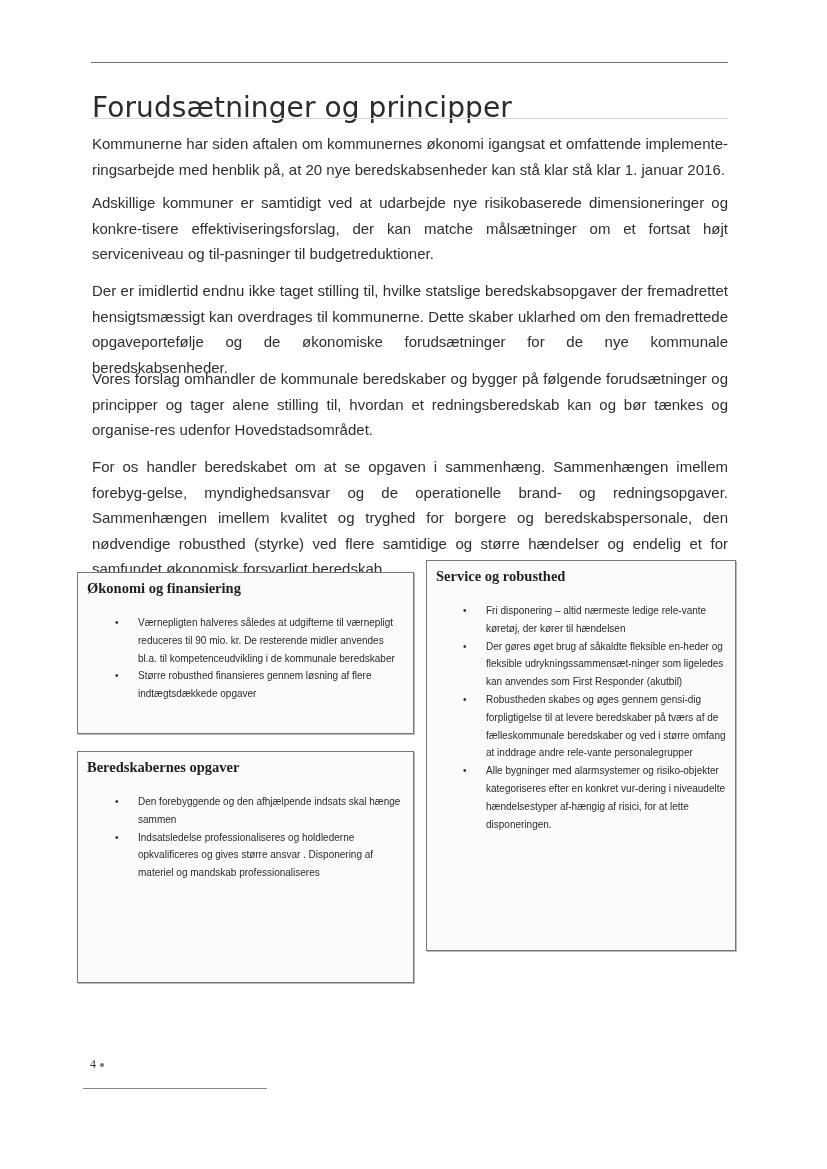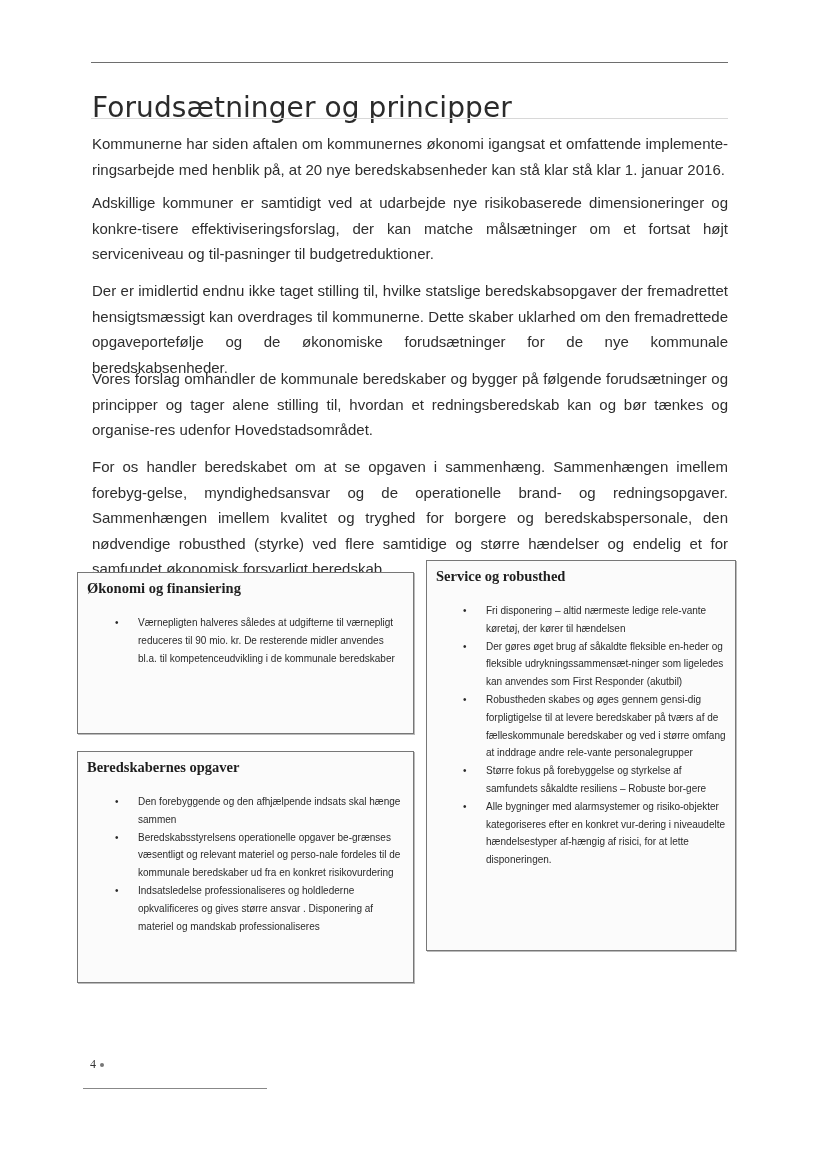--- a/index.html
+++ b/index.html
@@ -51,39 +51,38 @@
 <p class="para" style="top:131px;">Kommunerne har siden aftalen om kommunernes økonomi igangsat et omfattende implemente-ringsarbejde med henblik på, at 20 nye beredskabsenheder kan stå klar stå klar 1. januar 2016.</p>
 <p class="para" style="top:190px;">Adskillige kommuner er samtidigt ved at udarbejde nye risikobaserede dimensioneringer og konkre-tisere effektiviseringsforslag, der kan matche målsætninger om et fortsat højt serviceniveau og til-pasninger til budgetreduktioner.</p>
 <p class="para" style="top:278px;">Der er imidlertid endnu ikke taget stilling til, hvilke statslige beredskabsopgaver der fremadrettet hensigtsmæssigt kan overdrages til kommunerne. Dette skaber uklarhed om den fremadrettede opgaveportefølje og de økonomiske forudsætninger for de nye kommunale beredskabsenheder.</p>
 <p class="para" style="top:366px;">Vores forslag omhandler de kommunale beredskaber og bygger på følgende forudsætninger og principper og tager alene stilling til, hvordan et redningsberedskab kan og bør tænkes og organise-res udenfor Hovedstadsområdet.</p>
 <p class="para" style="top:454px;">For os handler beredskabet om at se opgaven i sammenhæng. Sammenhængen imellem forebyg-gelse, myndighedsansvar og de operationelle brand- og redningsopgaver. Sammenhængen imellem kvalitet og tryghed for borgere og beredskabspersonale, den nødvendige robusthed (styrke) ved flere samtidige og større hændelser og endelig et for samfundet økonomisk forsvarligt beredskab.</p>
 
 <div class="box" style="left:77px; top:572px; width:337px; height:162px;">
   <h2 class="box-title">Økonomi og finansiering</h2>
   <ul style="left:37px; top:41px; width:290px;">
     <li>Værnepligten halveres således at udgifterne til værnepligt reduceres til 90 mio. kr. De resterende midler anvendes bl.a. til kompetenceudvikling i de kommunale beredskaber</li>
+    <li>Større robusthed finansieres gennem løsning af flere indtægtsdækkede opgaver</li>
   </ul>
 </div>
 
 <div class="box" style="left:77px; top:751px; width:337px; height:232px;">
   <h2 class="box-title">Beredskabernes opgaver</h2>
   <ul style="left:37px; top:41px; width:290px;">
     <li>Den forebyggende og den afhjælpende indsats skal hænge sammen</li>
-    <li>Beredskabsstyrelsens operationelle opgaver be-grænses væsentligt og relevant materiel og perso-nale fordeles til de kommunale beredskaber ud fra en konkret risikovurdering</li>
     <li>Indsatsledelse professionaliseres og holdlederne opkvalificeres og gives større ansvar . Disponering af materiel og mandskab professionaliseres</li>
   </ul>
 </div>
 
 <div class="box" style="left:426px; top:560px; width:310px; height:391px;">
   <h2 class="box-title">Service og robusthed</h2>
   <ul style="left:36px; top:41px; width:266px;">
     <li>Fri disponering – altid nærmeste ledige rele-vante køretøj, der kører til hændelsen</li>
     <li>Der gøres øget brug af såkaldte fleksible en-heder og fleksible udrykningssammensæt-ninger som ligeledes kan anvendes som First Responder (akutbil)</li>
     <li>Robustheden skabes og øges gennem gensi-dig forpligtigelse til at levere beredskaber på tværs af de fælleskommunale beredskaber og ved i større omfang at inddrage andre rele-vante personalegrupper</li>
-    <li>Større fokus på forebyggelse og styrkelse af samfundets såkaldte resiliens – Robuste bor-gere</li>
     <li>Alle bygninger med alarmsystemer og risiko-objekter kategoriseres efter en konkret vur-dering i niveaudelte hændelsestyper af-hængig af risici, for at lette disponeringen.</li>
   </ul>
 </div>
 
 <div class="page-num">
   <span>4</span><span class="page-dot"></span>
 </div>
 <div class="bottom-rule"></div>
 
 </body></html>

